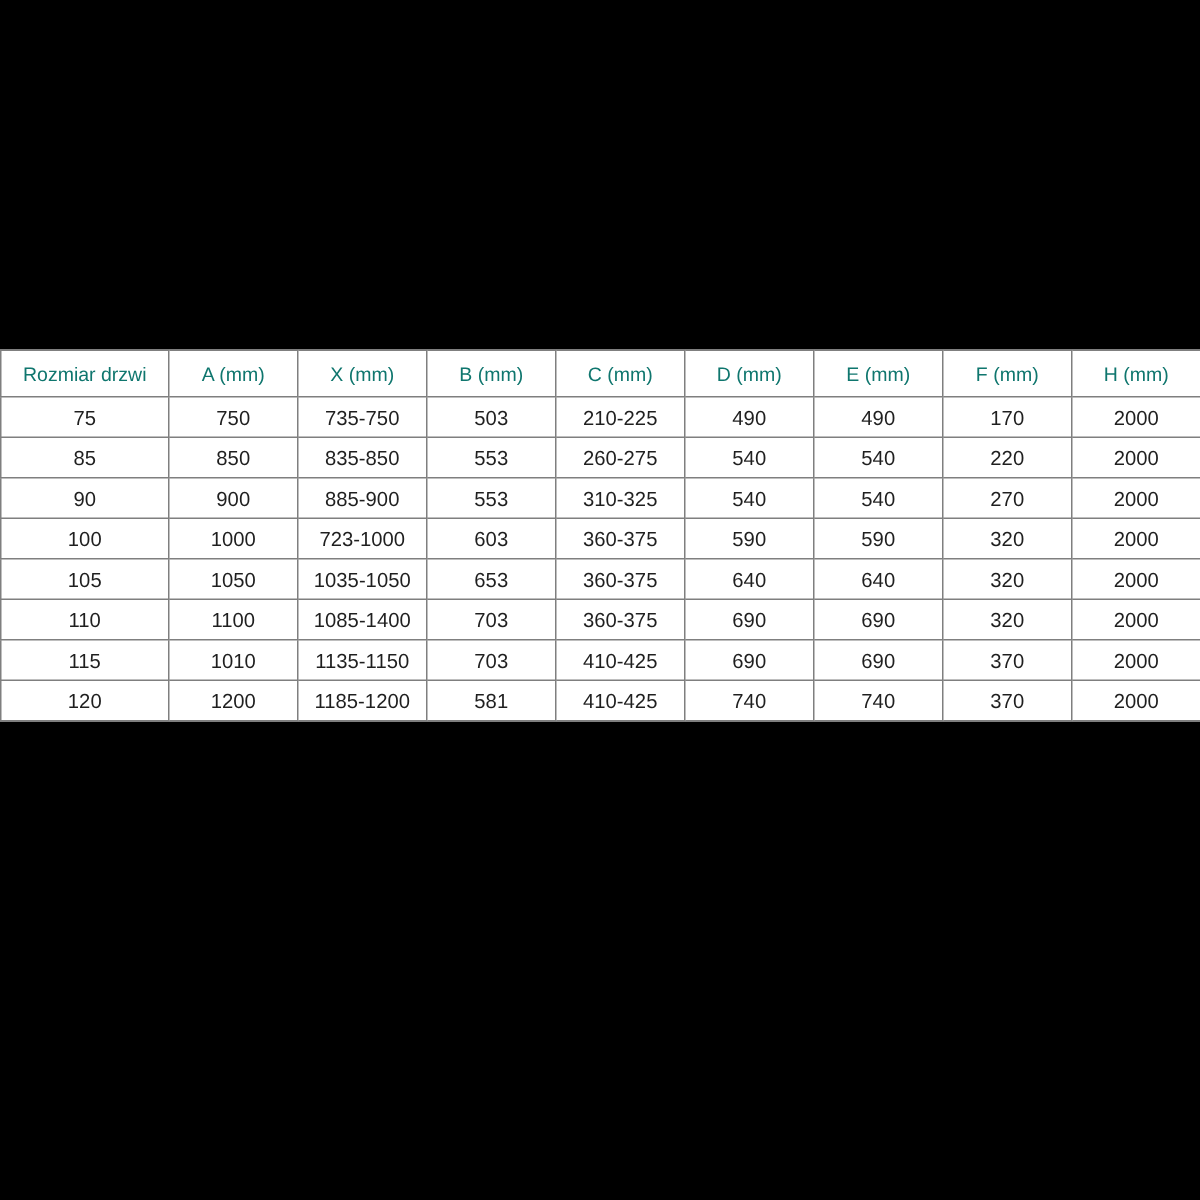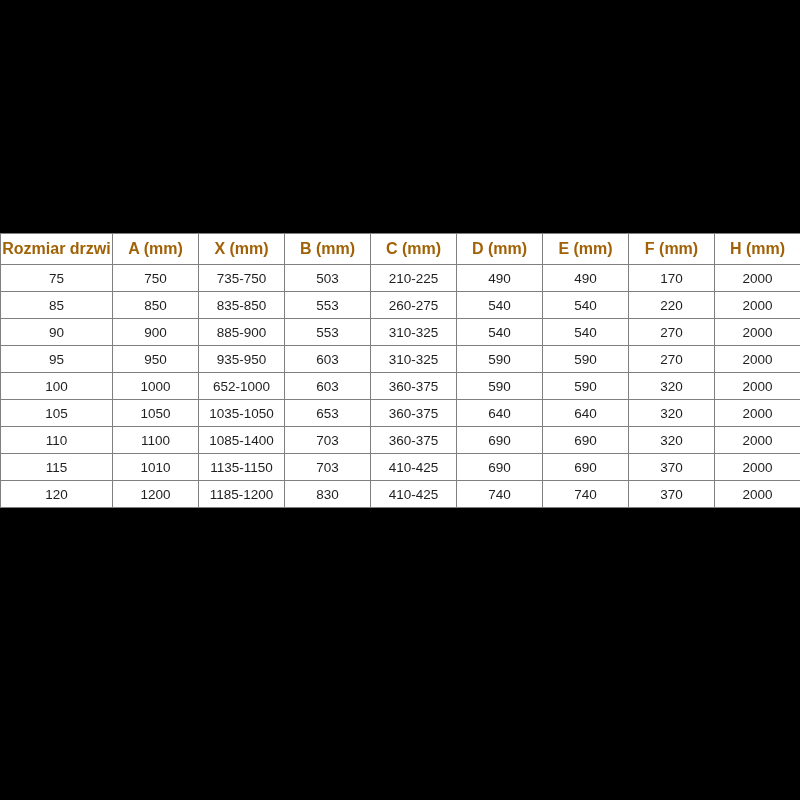--- a/index.html
+++ b/index.html
@@ -34,23 +34,23 @@
   table.size-table td {
     border: 1px solid #7f7f7f;
     text-align: center;
     vertical-align: middle;
     padding: 0;
     white-space: nowrap;
     overflow: hidden;
   }
   table.size-table th {
     height: 30px;
-    font-size: 16px;
-    font-weight: bold;
-    color: #a16207;
+    font-size: 13px;
+    font-weight: normal;
+    color: #0f766e;
     background: #ffffff;
   }
   table.size-table td {
     height: 26px;
     font-size: 13.5px;
     font-weight: normal;
     color: #1f1f1f;
     background: #ffffff;
   }
 </style>
@@ -111,34 +111,23 @@
           <td>900</td>
           <td>885-900</td>
           <td>553</td>
           <td>310-325</td>
           <td>540</td>
           <td>540</td>
           <td>270</td>
           <td>2000</td>
         </tr>
         <tr>
-          <td>95</td>
-          <td>950</td>
-          <td>935-950</td>
-          <td>603</td>
-          <td>310-325</td>
-          <td>590</td>
-          <td>590</td>
-          <td>270</td>
-          <td>2000</td>
-        </tr>
-        <tr>
           <td>100</td>
           <td>1000</td>
-          <td>652-1000</td>
+          <td>723-1000</td>
           <td>603</td>
           <td>360-375</td>
           <td>590</td>
           <td>590</td>
           <td>320</td>
           <td>2000</td>
         </tr>
         <tr>
           <td>105</td>
           <td>1050</td>
@@ -169,21 +158,21 @@
           <td>410-425</td>
           <td>690</td>
           <td>690</td>
           <td>370</td>
           <td>2000</td>
         </tr>
         <tr>
           <td>120</td>
           <td>1200</td>
           <td>1185-1200</td>
-          <td>830</td>
+          <td>581</td>
           <td>410-425</td>
           <td>740</td>
           <td>740</td>
           <td>370</td>
           <td>2000</td>
         </tr>
       </tbody>
   </table>
 </div>
 

